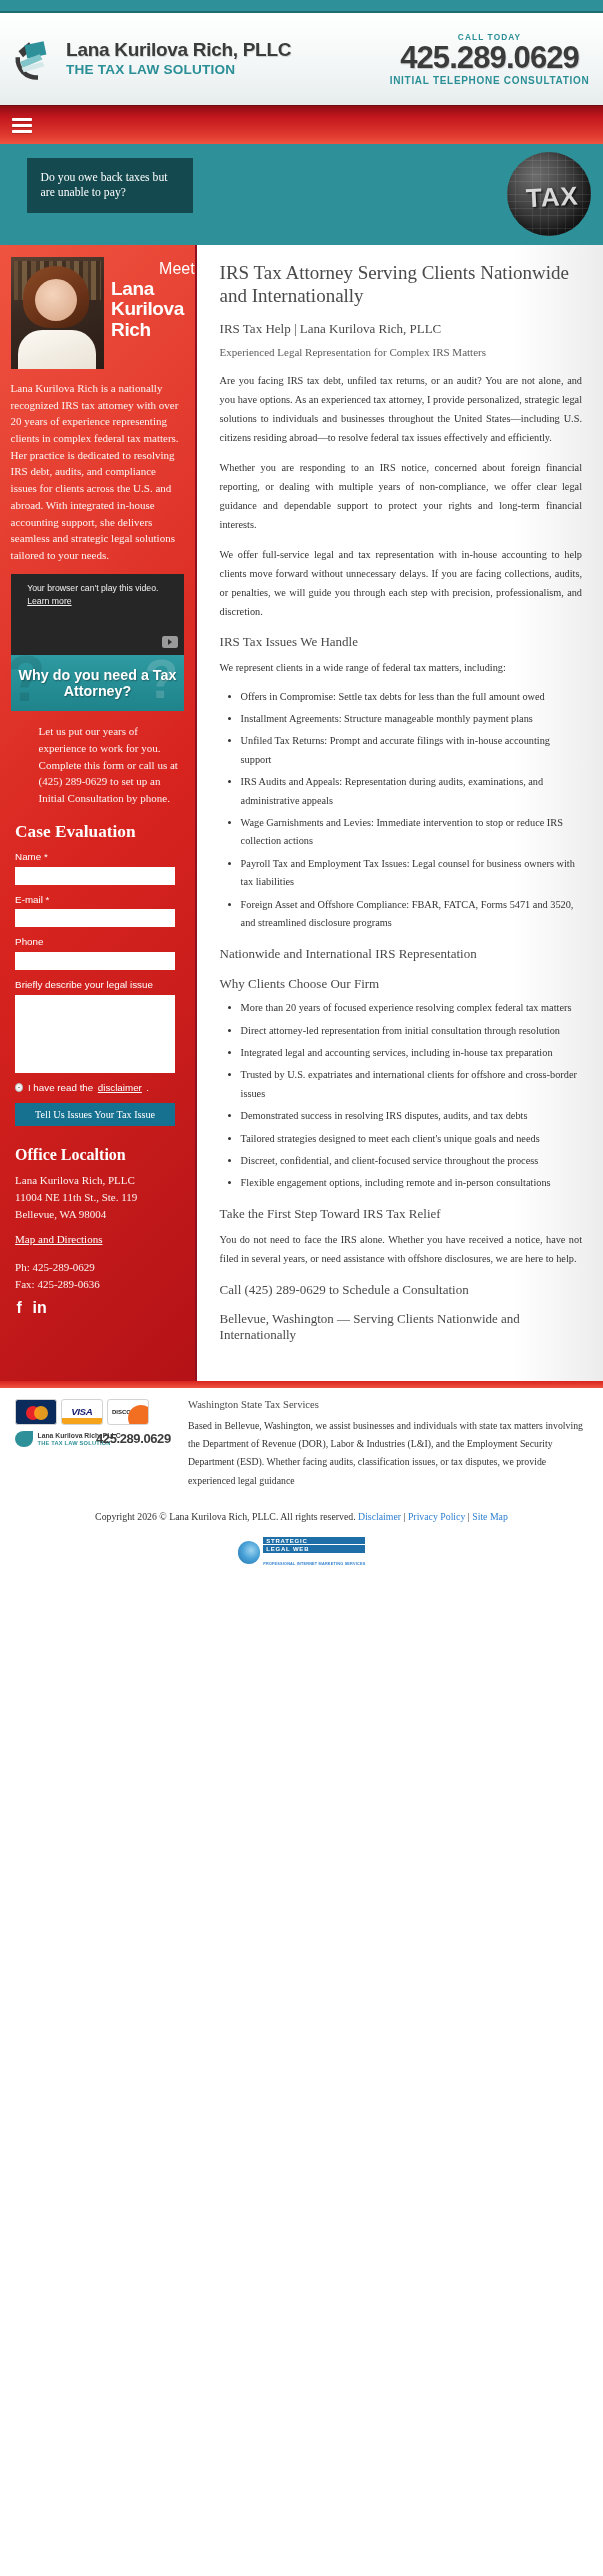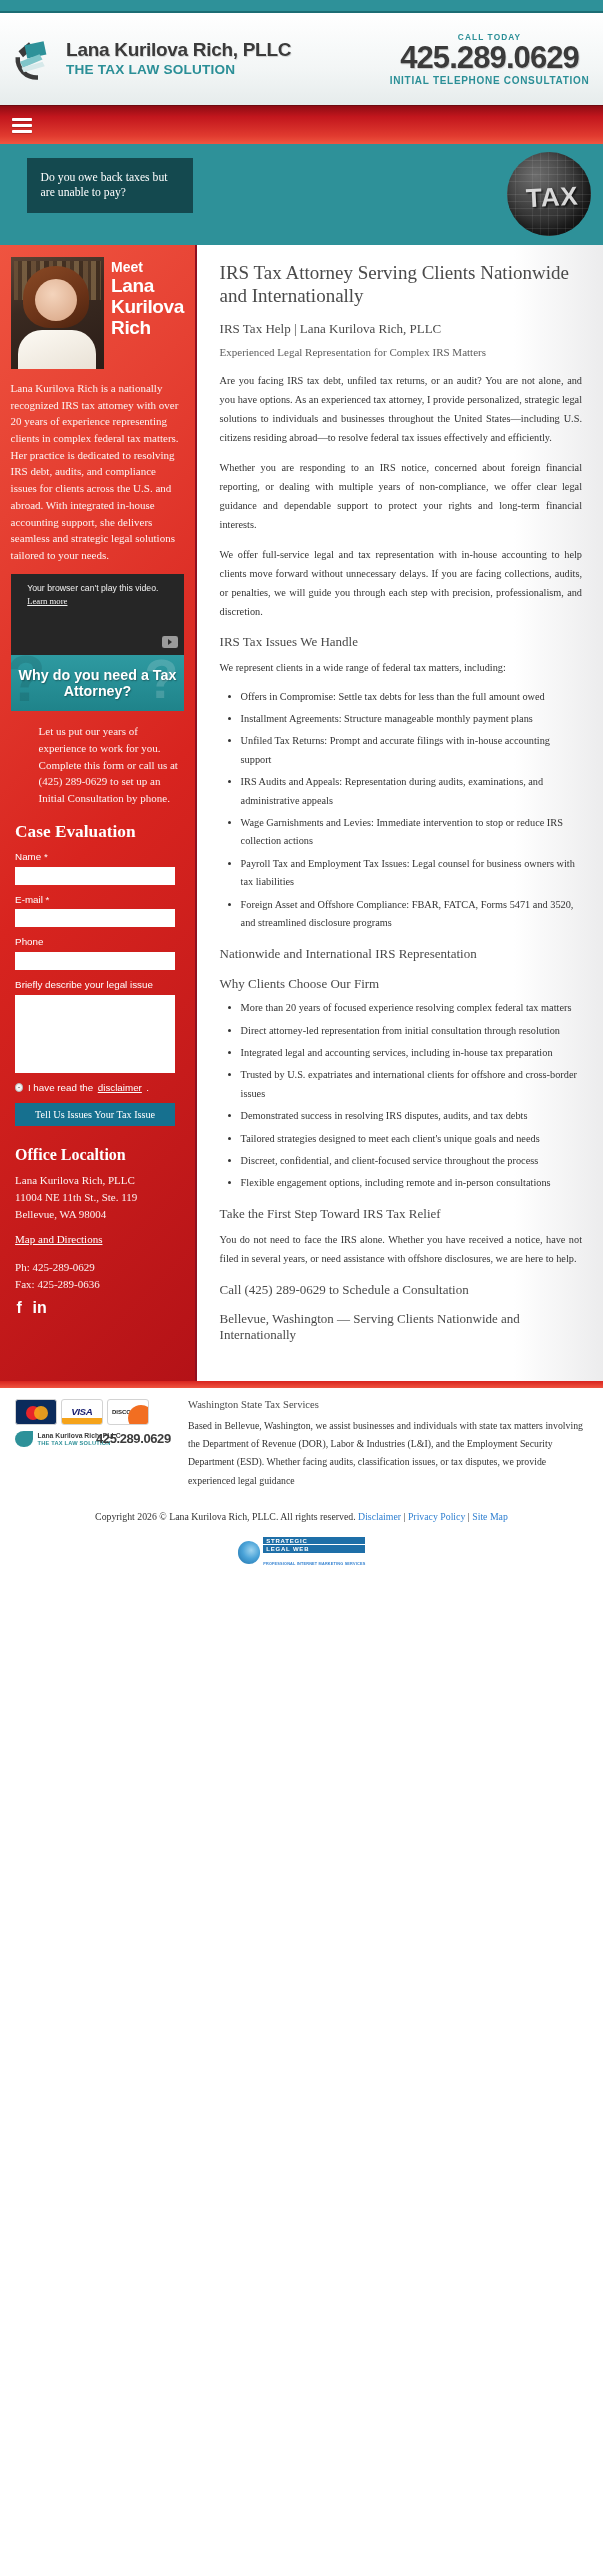--- a/index.html
+++ b/index.html
@@ -177,41 +177,41 @@
     background: radial-gradient(circle at 42% 36%, #f4d4bc 0%, #e0b294 70%, #cd9b79 100%);
   }
   .meet-photo .body {
     position: absolute; left: 7.5px; bottom: 0; width: 78px; height: 39px;
     border-radius: 24px 24px 0 0;
     background: linear-gradient(160deg, #fdfaf4 0%, #e9e2d6 100%);
   }
   .meet-names { padding-top: 3px; }
   .meet-label {
     font-family: "Liberation Sans", sans-serif;
-    font-weight: bold; font-size: 14px; color: #ffffff; line-height: 1.1;
+    font-weight: normal; font-size: 16px; color: #ffffff; line-height: 1.1; margin-left: 48px;
   }
   .meet-name {
     font-family: "Liberation Sans", sans-serif;
     font-weight: bold; font-size: 19px; color: #ffffff;
     line-height: 1.02; letter-spacing: -0.4px; margin-top: 1.5px;
   }
   .sidebar p.bio {
     font-size: 11px; line-height: 1.52; margin-top: 11.3px; color: #fdf2f0;
   }
 
   .video-box {
     margin-top: 10.6px; background: #262626; height: 81px;
     position: relative; padding: 9px 9px 0 16.6px;
   }
   .video-box .msg {
     font-family: "Liberation Sans", sans-serif;
     font-size: 8.7px; color: #f1f1f1;
   }
   .video-box .learn {
-    font-family: Liberation Serif, serif;
+    font-family: Liberation Sans, sans-serif;
     font-size: 8.7px; color: #f1f1f1; text-decoration: underline; display:inline-block; margin-top:1.5px;
   }
   .yt-btn {
     position: absolute; right: 6px; bottom: 7.5px;
     width: 16.6px; height: 12px; border-radius: 2.3px; background: #9a9a9a;
     display: flex; align-items: center; justify-content: center;
   }
   .yt-btn i { width:0; height:0; border-left: 4.5px solid #2b2b2b; border-top: 3px solid transparent; border-bottom: 3px solid transparent; display:block; }
 
   .why-banner {

